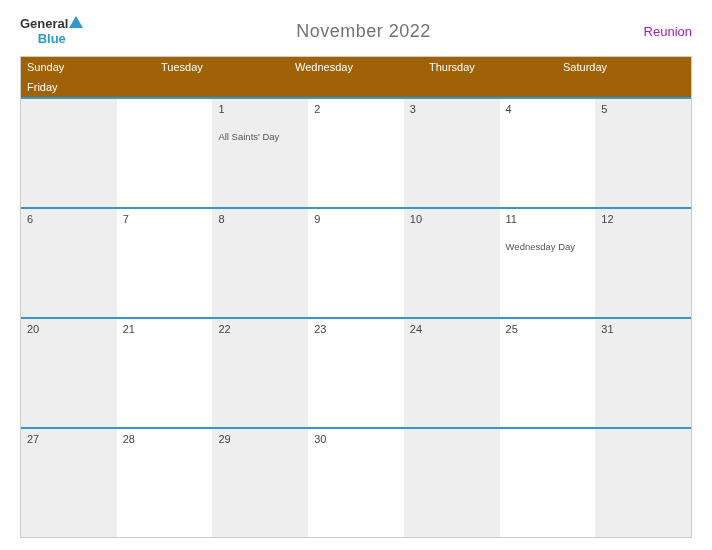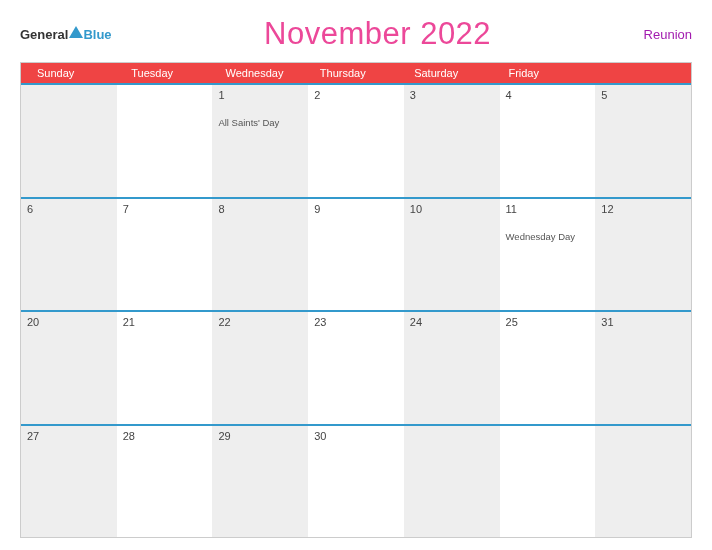--- a/index.html
+++ b/index.html
@@ -42,41 +42,40 @@
     .logo-triangle {
       width: 0;
       height: 0;
       border-left: 7px solid transparent;
       border-right: 7px solid transparent;
       border-bottom: 12px solid #3399cc;
       margin-left: 1px;
       margin-top: -4px;
     }
     .title {
-      font-size: 31px;
-      color: #ec4899;
+      font-size: 18px;
+      color: #737373;
       font-weight: normal;
       letter-spacing: 0.5px;
     }
     .region {
       font-size: 13px;
       color: #a21caf;
     }
     
     .calendar {
       flex: 1;
       display: flex;
       flex-direction: column;
       border: 1px solid #ccc;
     }
     .day-headers {
       display: grid;
-      grid-template-columns: repeat(7, 1fr);
-      background: #ef4444;
-      padding-left: 10px;
+      grid-template-columns: repeat(5, 1fr);
+      background: #a16207;
     }
     .day-header {
       color: #fff;
       font-size: 11px;
       text-align: left;
       padding: 4px 6px;
       font-weight: normal;
     }
     .weeks {
       flex: 1;
@@ -124,21 +123,21 @@
       margin-top: 16px;
     }
   </style>
 </head>
 <body>
 
 <div class="page">
 
   <div class="header">
     <div class="logo">
-      <div style="display:flex; flex-direction:row; align-items:flex-end;">
+      <div style="display:flex; flex-direction:column; align-items:center;">
         <div style="display:flex; align-items:center;">
           <span class="logo-text-general">General</span>
           <div class="logo-triangle"></div>
         </div>
         <span class="logo-text-blue">Blue</span>
       </div>
     </div>
     <div class="title">November 2022</div>
     <div class="region">Reunion</div>
   </div>

